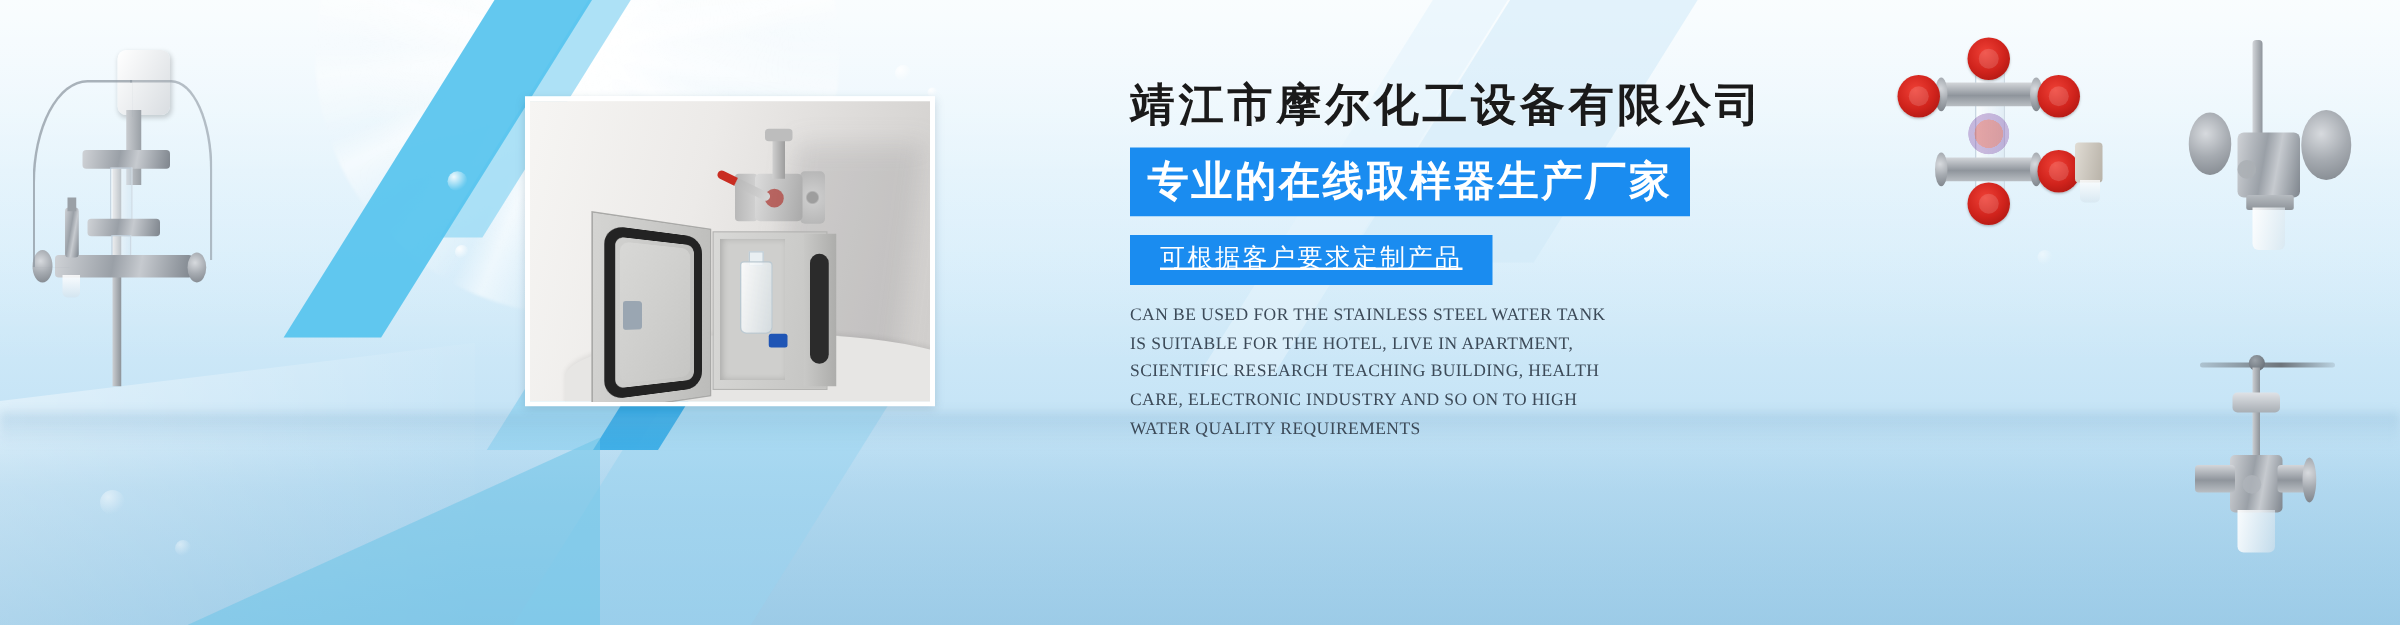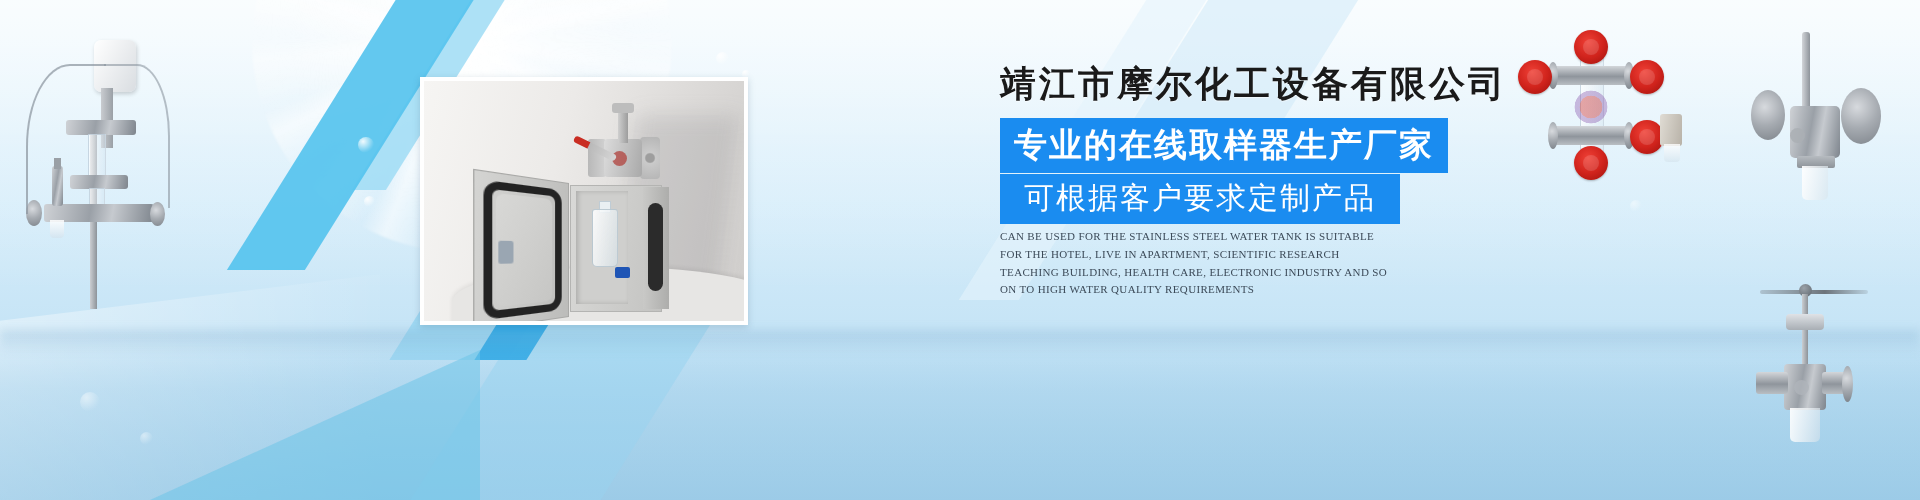--- a/index.html
+++ b/index.html
@@ -107,45 +107,45 @@
   
   .prod{position:absolute;}
   .steel{background:linear-gradient(100deg,#cfd2d6 0%,#9aa0a7 42%,#c6cacf 62%,#7e858d 100%);}
   .wheel{position:absolute;border-radius:50%;background:radial-gradient(circle at 42% 36%,#ef4036 0%,#d0231c 52%,#9e120d 100%);box-shadow:0 1px 2px rgba(0,0,0,.25);}
   .wheel::before{content:"";position:absolute;inset:26%;border-radius:50%;background:rgba(255,255,255,.14);}
   .flange{border-radius:50%;background:radial-gradient(circle at 40% 34%,#d7dade 0%,#a6abb1 48%,#7d838a 100%);}
   .pipe{background:linear-gradient(180deg,#d3d6da,#8f959c 55%,#b9bec3);border-radius:3px;}
   .glass-tube{background:linear-gradient(90deg,rgba(255,255,255,.62),rgba(205,222,235,.36));border:1px solid rgba(190,205,218,.7);}
 
   
-  .copy{position:absolute;left:1000px;top:66px;width:660px;}
+  .copy{position:absolute;left:904px;top:66px;width:660px;}
   .company{
     font-family:"Liberation Serif","DejaVu Serif",serif;
     font-size:36px;font-weight:700;color:#1a1a1a;letter-spacing:3px;
     white-space:nowrap;line-height:1;margin-bottom:16px;
     text-shadow:0 1px 1px rgba(255,255,255,.6);
   }
   .tagline{
     display:inline-block;background:#1a8cf0;color:#ffffff;
     font-size:33px;font-weight:700;letter-spacing:2px;line-height:1;
-    padding:10px 14px 12px 14px;white-space:nowrap;margin-bottom:1px;
+    padding:10px 14px 12px 14px;white-space:nowrap;margin-bottom:15px;
   }
   .subline{
     display:inline-block;color:#111111;font-size:25px;letter-spacing:1px;
     line-height:1;padding:7px 10px 9px 10px;white-space:nowrap;
     background:rgba(255,255,255,.55);margin-bottom:14px;
   }
   .custom{
     display:inline-block;background:#1a8cf0;color:#ffffff;
-    font-size:30px;font-weight:500;letter-spacing:2px;line-height:1;
-    padding:9px 24px 11px 24px;white-space:nowrap;margin-bottom:4px;
+    font-size:20px;font-weight:500;letter-spacing:2px;line-height:1;
+    padding:9px 24px 11px 24px;white-space:nowrap;margin-bottom:14px;text-decoration:underline;
   }
   .english{
     font-family:"Liberation Serif","DejaVu Serif",serif;
-    font-size:11px;color:#3c4a58;letter-spacing:.35px;line-height:1.62;
+    font-size:14px;color:#3c4a58;letter-spacing:.35px;line-height:1.62;
     width:395px;text-transform:uppercase;
   }
 
   .watermark{
     position:absolute;left:222px;top:367px;
     font-family:"Liberation Serif","DejaVu Serif",serif;
     font-size:40px;font-weight:700;font-style:italic;
     color:rgba(255,255,255,.80);letter-spacing:1px;
     text-shadow:1px 1px 0 rgba(120,175,210,.55);
   }

